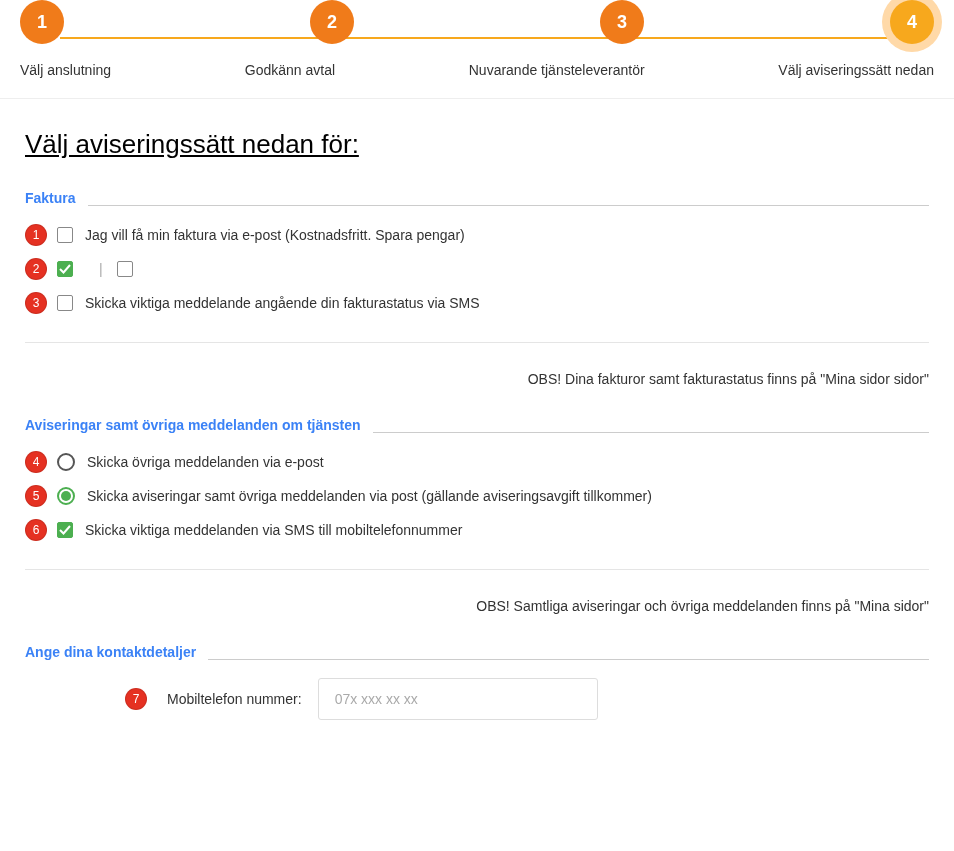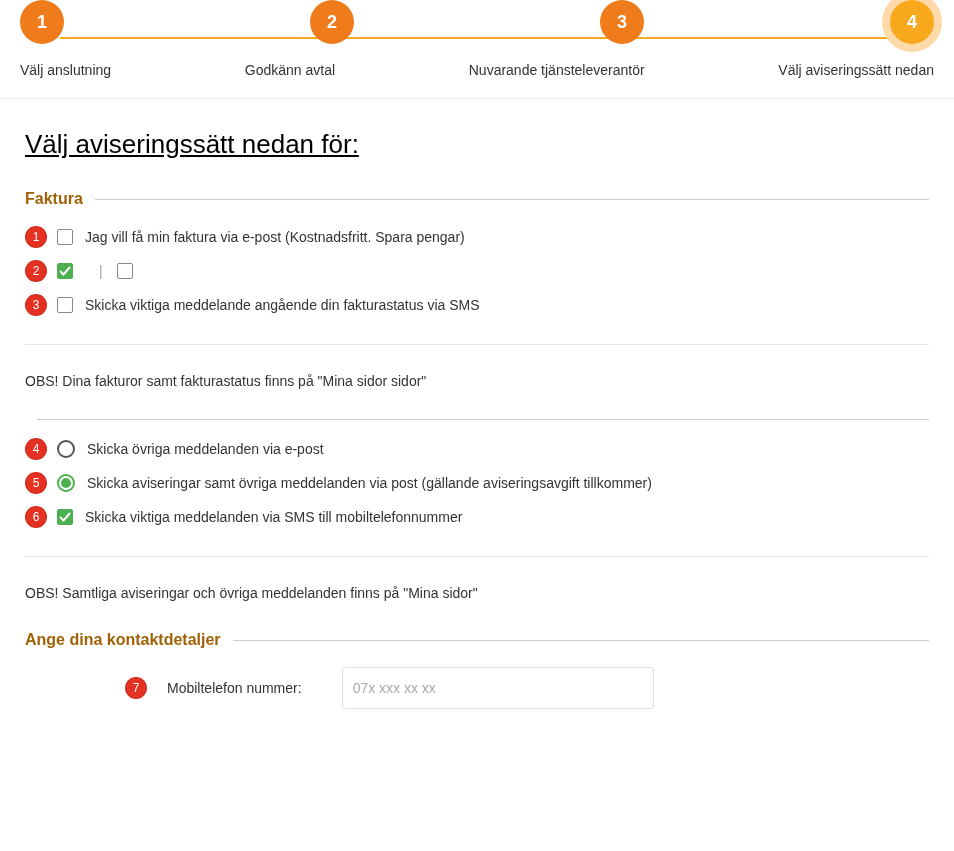--- a/index.html
+++ b/index.html
@@ -74,24 +74,24 @@
   }
   .page-title {
     font-size: 26px;
     font-weight: normal;
     color: #000000;
     margin-bottom: 30px;
     text-decoration: underline;
   }
   .section-head {
     display: flex;
-    align-items: center;
-    font-size: 16px;
+    align-items: flex-end;
+    font-size: 14px;
     font-weight: bold;
-    color: #a16207;
+    color: #3b82f6;
     margin: 20px 0 18px 0;
   }
   .section-head .hline {
     flex: 1;
     height: 1px;
     background: #ccc;
     margin-left: 12px;
   }
   .option-row {
     display: flex;
@@ -154,32 +154,33 @@
     margin: 0 14px;
     color: #aaa;
   }
   .note-box {
     border-top: 1px solid #e5e5e5;
     margin-top: 28px;
     padding-top: 28px;
     font-size: 14px;
     color: #333;
     margin-bottom: 30px;
+    text-align: right;
   }
   .contact-row {
     display: flex;
     align-items: center;
     margin-top: 10px;
   }
   .contact-label {
-    margin: 0 40px 0 10px;
+    margin: 0 16px 0 10px;
   }
   .text-input {
-    width: 312px;
-    padding: 12px 10px;
+    width: 280px;
+    padding: 12px 16px;
     border: 1px solid #ddd;
     border-radius: 3px;
     font-size: 14px;
     color: #888;
     background: #fff;
   }
   .text-input::placeholder { color: #aaa; }
   .error-text {
     color: #c33;
     font-size: 14px;
@@ -250,20 +251,21 @@
     <span class="marker">3</span>
     <span class="checkbox">
       
     </span>
     <span>Skicka viktiga meddelande angående din fakturastatus via SMS</span>
   </div>
 
   <div class="note-box">OBS! Dina fakturor samt fakturastatus finns på "Mina sidor sidor"</div>
 
   <div class="section-head">
+    <span>Aviseringar samt övriga meddelanden om tjänsten</span>
     <span class="hline"></span>
   </div>
 
   <div class="option-row">
     <span class="marker">4</span>
     <span class="radio"></span>
     <span>Skicka övriga meddelanden via e-post</span>
   </div>
 
   <div class="option-row">

